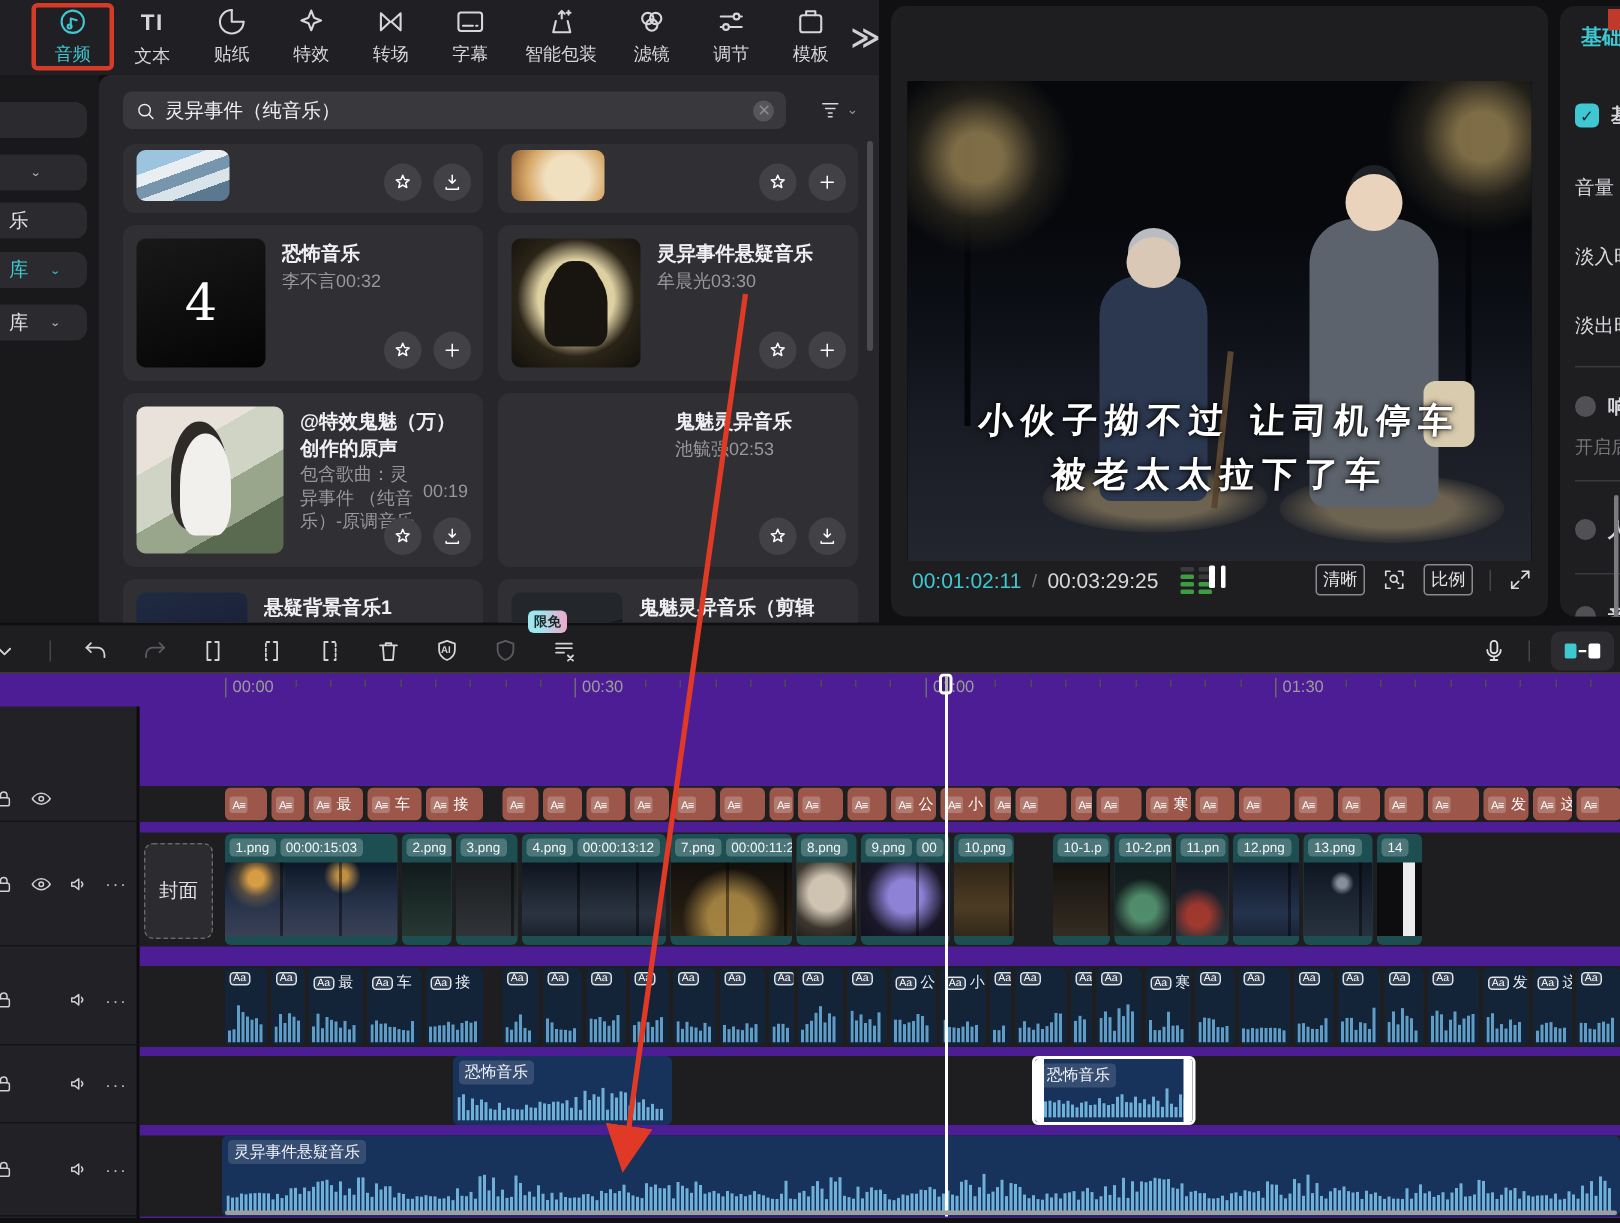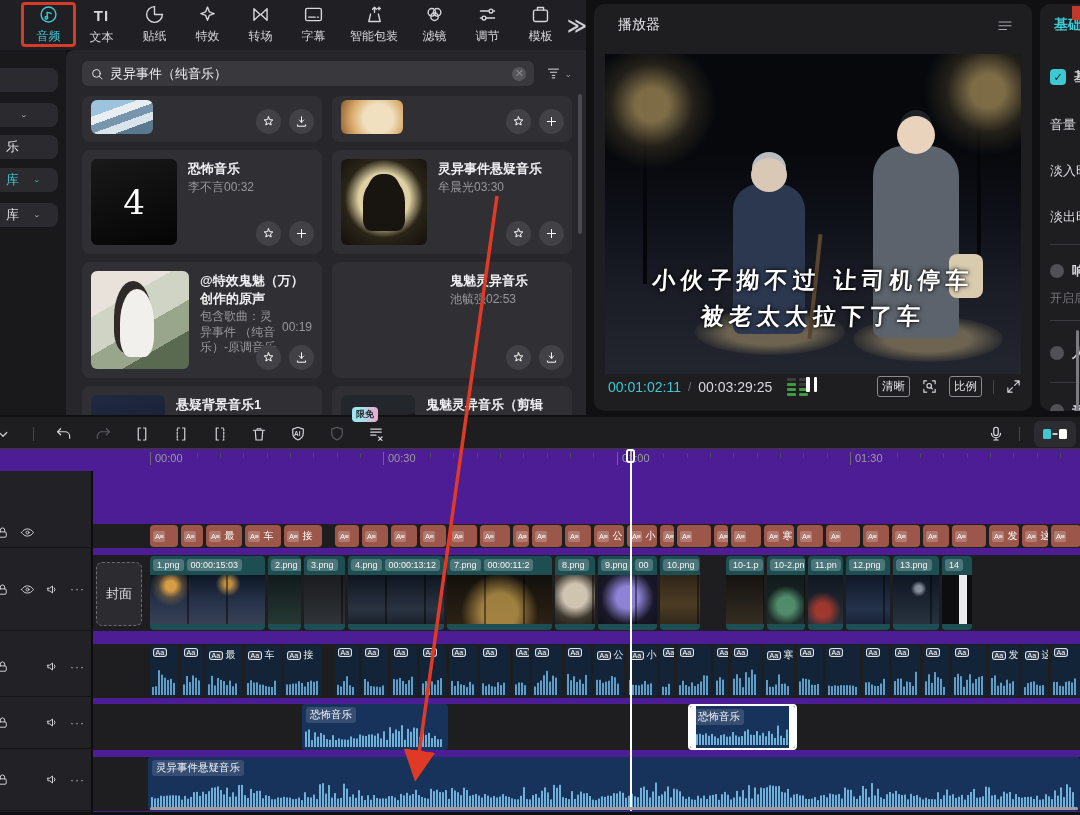--- a/index.html
+++ b/index.html
@@ -20,21 +20,21 @@
 
   
   #sidebar{position:absolute;left:0;top:50px;width:66px;height:365px;background:#19191c;overflow:hidden}
   .side-item{position:absolute;left:-22px;width:80px;height:24px;background:#2b2b2f;border-radius:8px;display:flex;align-items:center;font-size:13px;color:#e0e0e4;padding-left:28px;gap:14px}
   .side-item .chev{font-size:9px;color:#bfbfc4;transform:scaleY(.8)}
   .side-item.active{color:#3ec8d2}
   .side-item.active .chev{color:#3ec8d2}
 
   
   #library{position:absolute;left:66px;top:50px;width:520px;height:365px;background:#27272b;overflow:hidden;border-top-left-radius:8px}
-  #searchrow{display:flex;align-items:center;gap:12px;padding:11px 14px 6px 16px}
+  #searchrow{display:flex;align-items:center;gap:22px;padding:11px 14px 6px 16px}
   #searchbox{flex:1;height:25px;background:#39393d;border-radius:6px;display:flex;align-items:center;padding:0 8px;color:#efeff2}
   #searchbox input{flex:1;background:none;border:none;outline:none;color:#efeff2;font-size:13px;margin-left:6px}
   #search-clear{color:#8a8a8e;font-size:11px;width:14px;height:14px;border-radius:50%;background:#55555a;display:flex;align-items:center;justify-content:center}
   #filterbtn{display:flex;align-items:center;gap:3px;color:#d8d8dc}
   #filterbtn .chev{font-size:9px;color:#9a9a9e}
   #cards{padding:4px 14px 0 16px;height:325px;overflow:hidden}
   .cardrow{display:grid;grid-template-columns:1fr 1fr;gap:10px;margin-bottom:8px}
   .card{position:relative;background:#303034;border-radius:8px;overflow:hidden}
   .cardrow.r1 .card{height:46px}
   .cardrow.r2 .card{height:104px}
@@ -456,28 +456,20 @@
           <div class="card">
             <div class="thumb t-ghost">鬼魅灵异</div>
             <div class="title">鬼魅灵异音乐（剪辑版）</div>
           </div>
         </div>
       </div>
   <div id="lib-scroll"></div>
 </section>
 
 <section id="player">
-  <div id="player-h">
-    <span>播放器</span>
-    <span>
-          <svg class="ic" width="18" height="18" viewBox="0 0 24 24" style="color:#a8a8ae">
-            <path d="M4 8h16M4 13h16M4 18h10"></path>
-          </svg>
-        </span>
-  </div>
   <div id="video">
     <div class="scene">
       <div class="post" style="left:38px;top:30px;height:200px"></div>
       <div class="post" style="left:372px;top:18px;height:210px"></div>
       <div class="lamp" style="left:-18px;top:-14px"></div>
       <div class="lamp" style="left:318px;top:-28px"></div>
       <div class="pool" style="left:90px;top:255px"></div>
       <div class="pool" style="left:248px;top:262px"></div>
       <div class="granny"></div>
       <div class="cane"></div>
@@ -875,21 +867,21 @@
           </div>
           <div class="vthumb tone3"></div>
         </div>
         <div class="vclip" style="width: 96px;">
           <div class="vbadges">
             <span class="vbadge">4.png</span>
             <span class="vbadge">00:00:13:12</span>
           </div>
           <div class="vthumb tone4"></div>
         </div>
-        <div class="vclip" style="width: 105px;">
+        <div class="vclip" style="width: 81px;">
           <div class="vbadges">
             <span class="vbadge">7.png</span>
             <span class="vbadge">00:00:11:2</span>
           </div>
           <div class="vthumb tone6"></div>
         </div>
         <div class="vclip" style="width: 40px;">
           <div class="vbadges">
             <span class="vbadge">8.png</span>
           </div>

